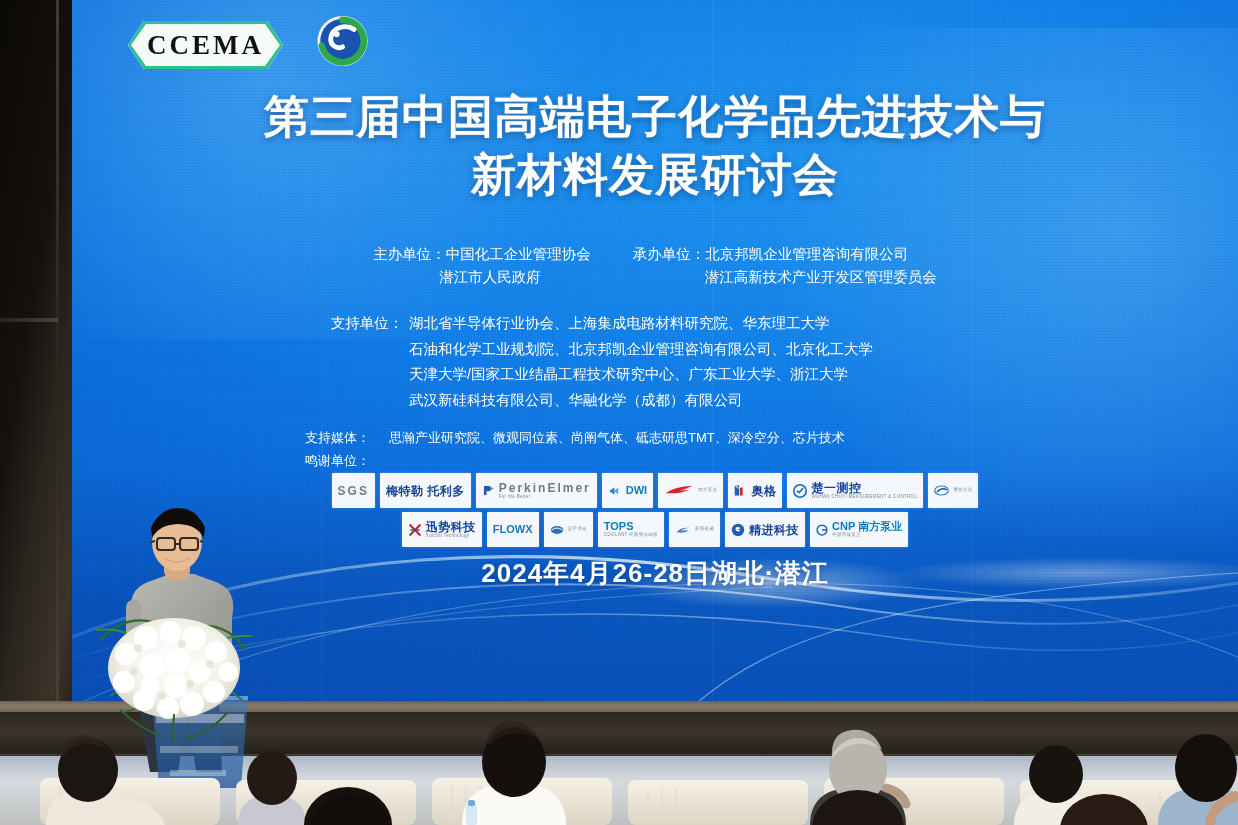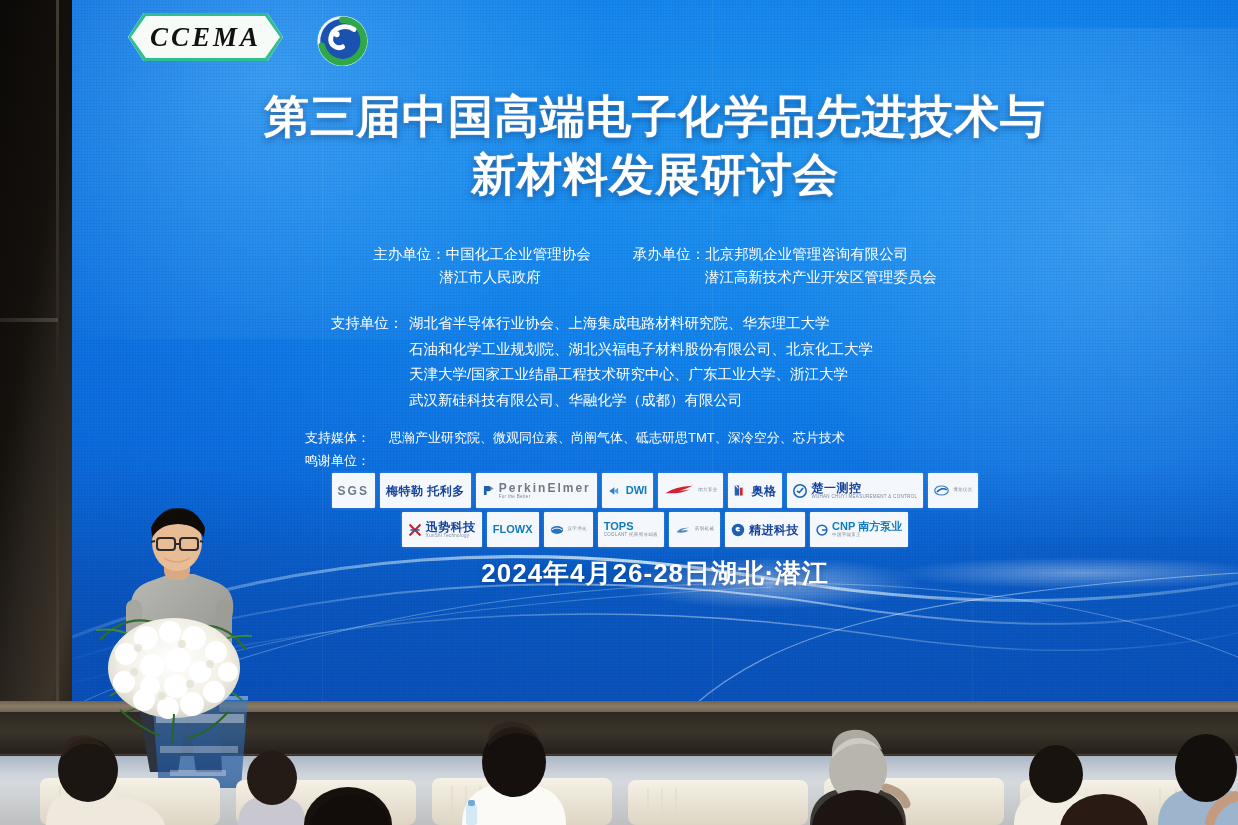--- a/index.html
+++ b/index.html
@@ -56,21 +56,21 @@
   
   .ribbon{position:absolute;left:0;bottom:0;width:100%;height:220px;overflow:hidden;}
   .ribbon svg{width:100%;height:100%;display:block;}
 
   
   .vband{position:absolute;top:0;width:1px;height:100%;background:rgba(255,255,255,.05);}
 
   
   .slide{position:absolute;inset:0;z-index:5;}
 
-  .logobar{position:absolute;left:56px;top:13px;display:flex;align-items:flex-start;gap:28px;font-style:italic;}
+  .logobar{position:absolute;left:56px;top:13px;display:flex;align-items:flex-end;gap:28px;}
   .ccema{
     position:relative;width:155px;height:48px;
     background:#eef5ee;
     clip-path:polygon(10% 0,90% 0,100% 50%,90% 100%,10% 100%,0 50%);
     display:flex;align-items:center;justify-content:center;
     box-shadow:0 0 0 2px rgba(255,255,255,.25);
   }
   .ccema-in{
     position:absolute;inset:3px;background:#f7fbf7;
     clip-path:polygon(10% 0,90% 0,100% 50%,90% 100%,10% 100%,0 50%);
@@ -256,21 +256,21 @@
             <span class="ind pad">潜江高新技术产业开发区管理委员会</span>
           </div>
         </div>
       </div>
 
       <div class="sup-block">
         <div class="sup-inner">
           <div class="sup-line">
             <span class="lbl">支持单位：</span><span>湖北省半导体行业协会、上海集成电路材料研究院、华东理工大学</span>
           </div>
-          <div class="sup-line ind">石油和化学工业规划院、湖北兴福电子材料股份有限公司、北京化工大学</div>
+          <div class="sup-line ind">石油和化学工业规划院、北京邦凯企业管理咨询有限公司、北京化工大学</div>
           <div class="sup-line ind">天津大学/国家工业结晶工程技术研究中心、广东工业大学、浙江大学</div>
           <div class="sup-line ind">武汉新硅科技有限公司、华融化学（成都）有限公司</div>
         </div>
       </div>
 
       <div class="media-block">
         <div class="media-inner">
           <div class="media-line">
             <span class="lbl">支持媒体：</span><span>思瀚产业研究院、微观同位素、尚阐气体、砥志研思TMT、深冷空分、芯片技术</span>
           </div>

